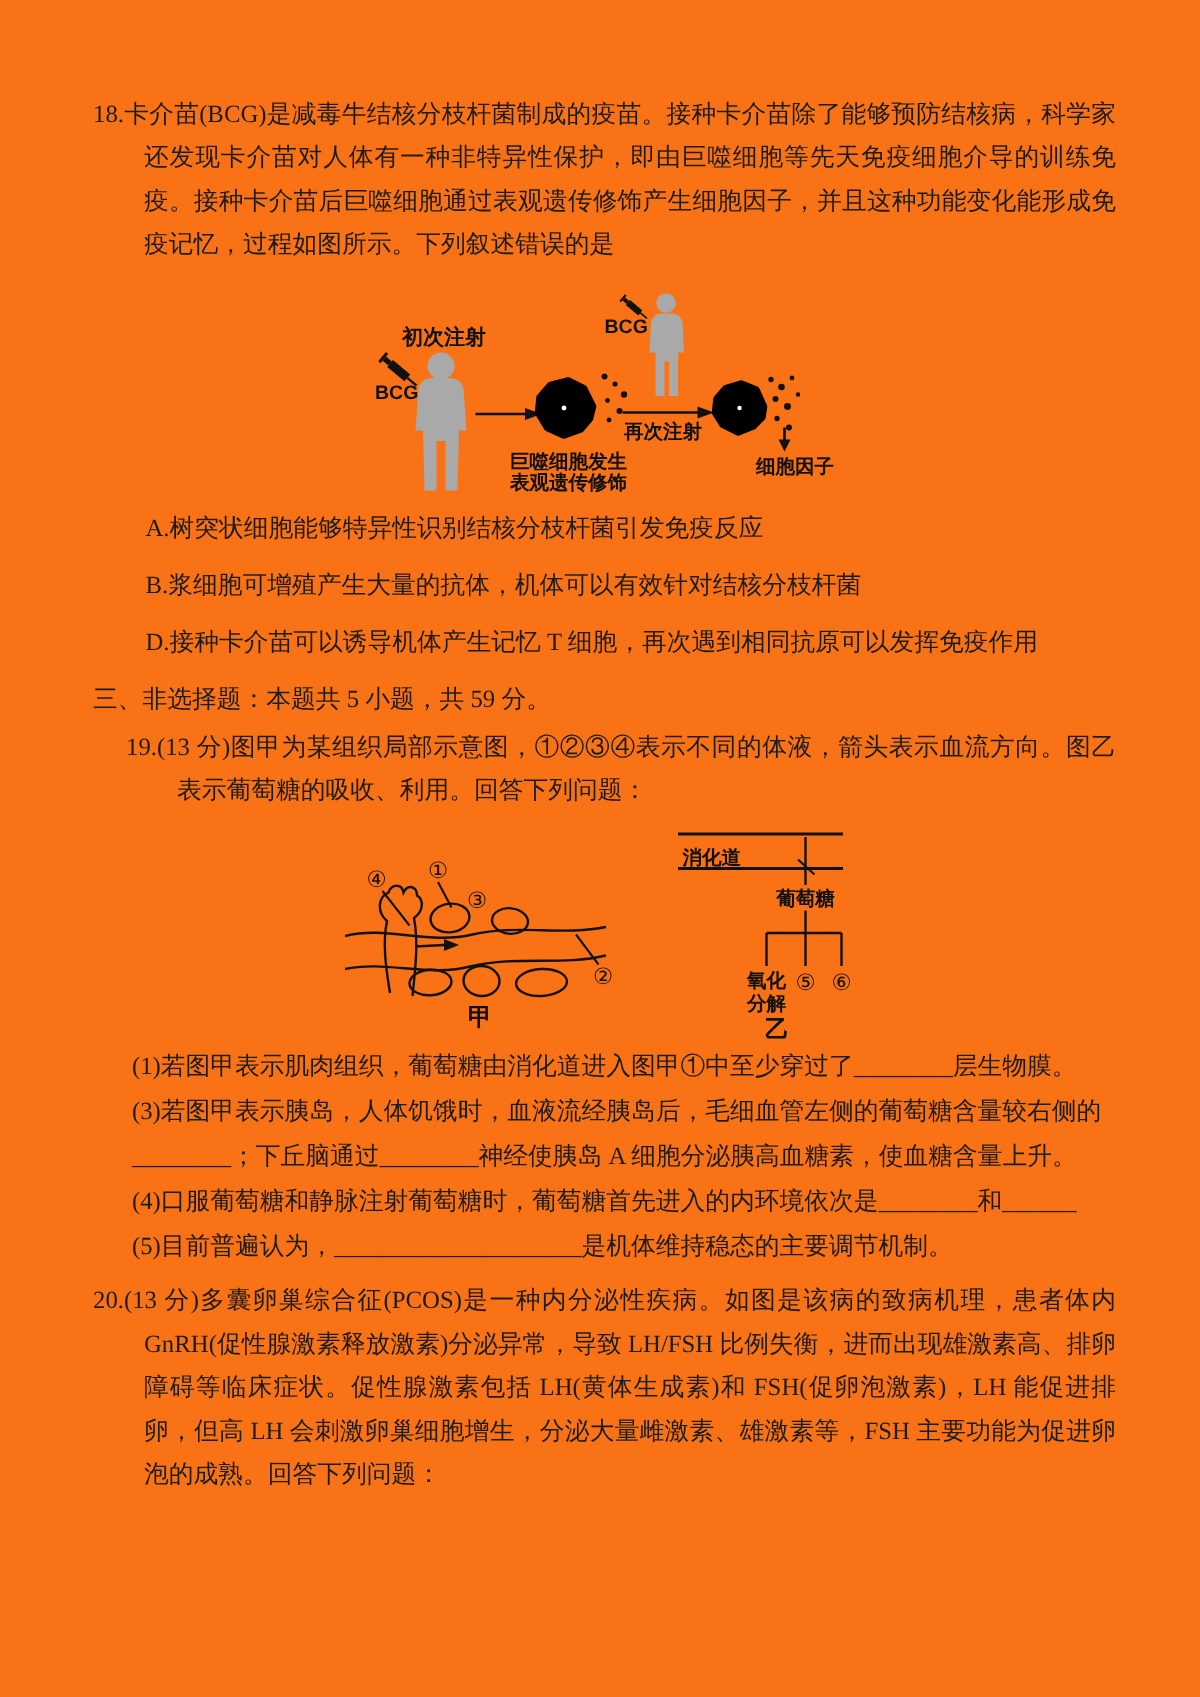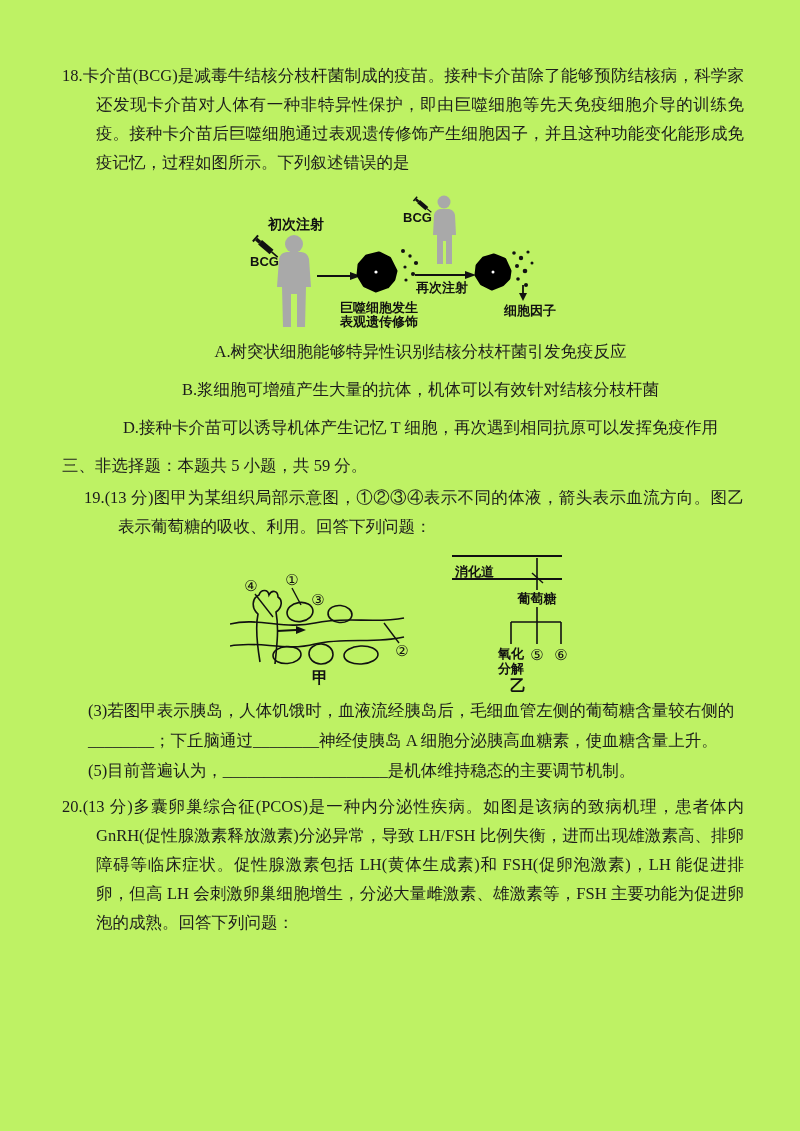--- a/index.html
+++ b/index.html
@@ -1,35 +1,35 @@
 <!DOCTYPE html>
 <html><head>
 <meta charset="utf-8">
 <style>
   html,body{margin:0;padding:0;background:#ffffff;}
   .page{
     position:relative;
     width:800px;height:1131px;
-    background:#bef264;
+    background:#f97316;
     color:#1c1c1c;
     font-family:"Liberation Serif","DejaVu Serif",serif;
     font-size:16.5px;
     box-sizing:border-box;
     padding:44px 56px 0 62px;
     overflow:hidden;
   }
   .stem{
     line-height:29px;
     text-align:justify;
     padding-left:34px;
     text-indent:-34px;
   }
   .fig18{margin:2px 0 0 178px;line-height:0;}
   .options{list-style:none;margin:2px 0 0 0;padding:0 0 0 35px;}
-  .options li{line-height:38px;height:38px;text-align:center;}
+  .options li{line-height:38px;height:38px;text-align:left;}
   .section-header{line-height:29px;margin-top:4px;}
   .q19-stem{margin-top:3px;margin-left:22px;}
   .fig19{margin:-6px 0 0 168px;line-height:0;}
   .subqs{margin:2px 0 0 26px;}
   .subq .line{line-height:30px;text-align:left;}
   .q20-stem{margin-top:6px;}
   svg text{font-family:"Liberation Sans","DejaVu Sans",sans-serif;}
   svg .diag-label{font-size:13px;font-weight:bold;fill:#111;}
   svg .diag-label-14{font-size:14px;font-weight:bold;fill:#111;}
   svg .circ-num{font-size:15px;font-weight:normal;fill:#111;font-family:"Liberation Serif","DejaVu Serif",serif;}
@@ -180,24 +180,28 @@
           <text x="281" y="121" text-anchor="middle" class="diag-label">分解</text>
           <text x="307" y="108" text-anchor="middle" class="circ-num">⑤</text>
           <text x="331" y="108" text-anchor="middle" class="circ-num">⑥</text>
           <text x="288" y="139" text-anchor="middle" class="caption">乙</text>
         </g>
       </svg>
     </div>
 
     <div class="subqs">
       <div class="subq">
+        <div class="line">(1)若图甲表示肌肉组织，葡萄糖由消化道进入图甲①中至少穿过了________层生物膜。</div>
+      </div>
+      <div class="subq">
         <div class="line">(3)若图甲表示胰岛，人体饥饿时，血液流经胰岛后，毛细血管左侧的葡萄糖含量较右侧的</div>
         <div class="line">________；下丘脑通过________神经使胰岛 A 细胞分泌胰高血糖素，使血糖含量上升。</div>
       </div>
       <div class="subq">
+        <div class="line">(4)口服葡萄糖和静脉注射葡萄糖时，葡萄糖首先进入的内环境依次是________和______</div>
       </div>
       <div class="subq">
         <div class="line">(5)目前普遍认为，____________________是机体维持稳态的主要调节机制。</div>
       </div>
     </div>
   </div>
 
   <div>
     <p class="stem q20-stem">20.(13 分)多囊卵巢综合征(PCOS)是一种内分泌性疾病。如图是该病的致病机理，患者体内 GnRH(促性腺激素释放激素)分泌异常，导致 LH/FSH 比例失衡，进而出现雄激素高、排卵障碍等临床症状。促性腺激素包括 LH(黄体生成素)和 FSH(促卵泡激素)，LH 能促进排卵，但高 LH 会刺激卵巢细胞增生，分泌大量雌激素、雄激素等，FSH 主要功能为促进卵泡的成熟。回答下列问题：</p>
   </div>

